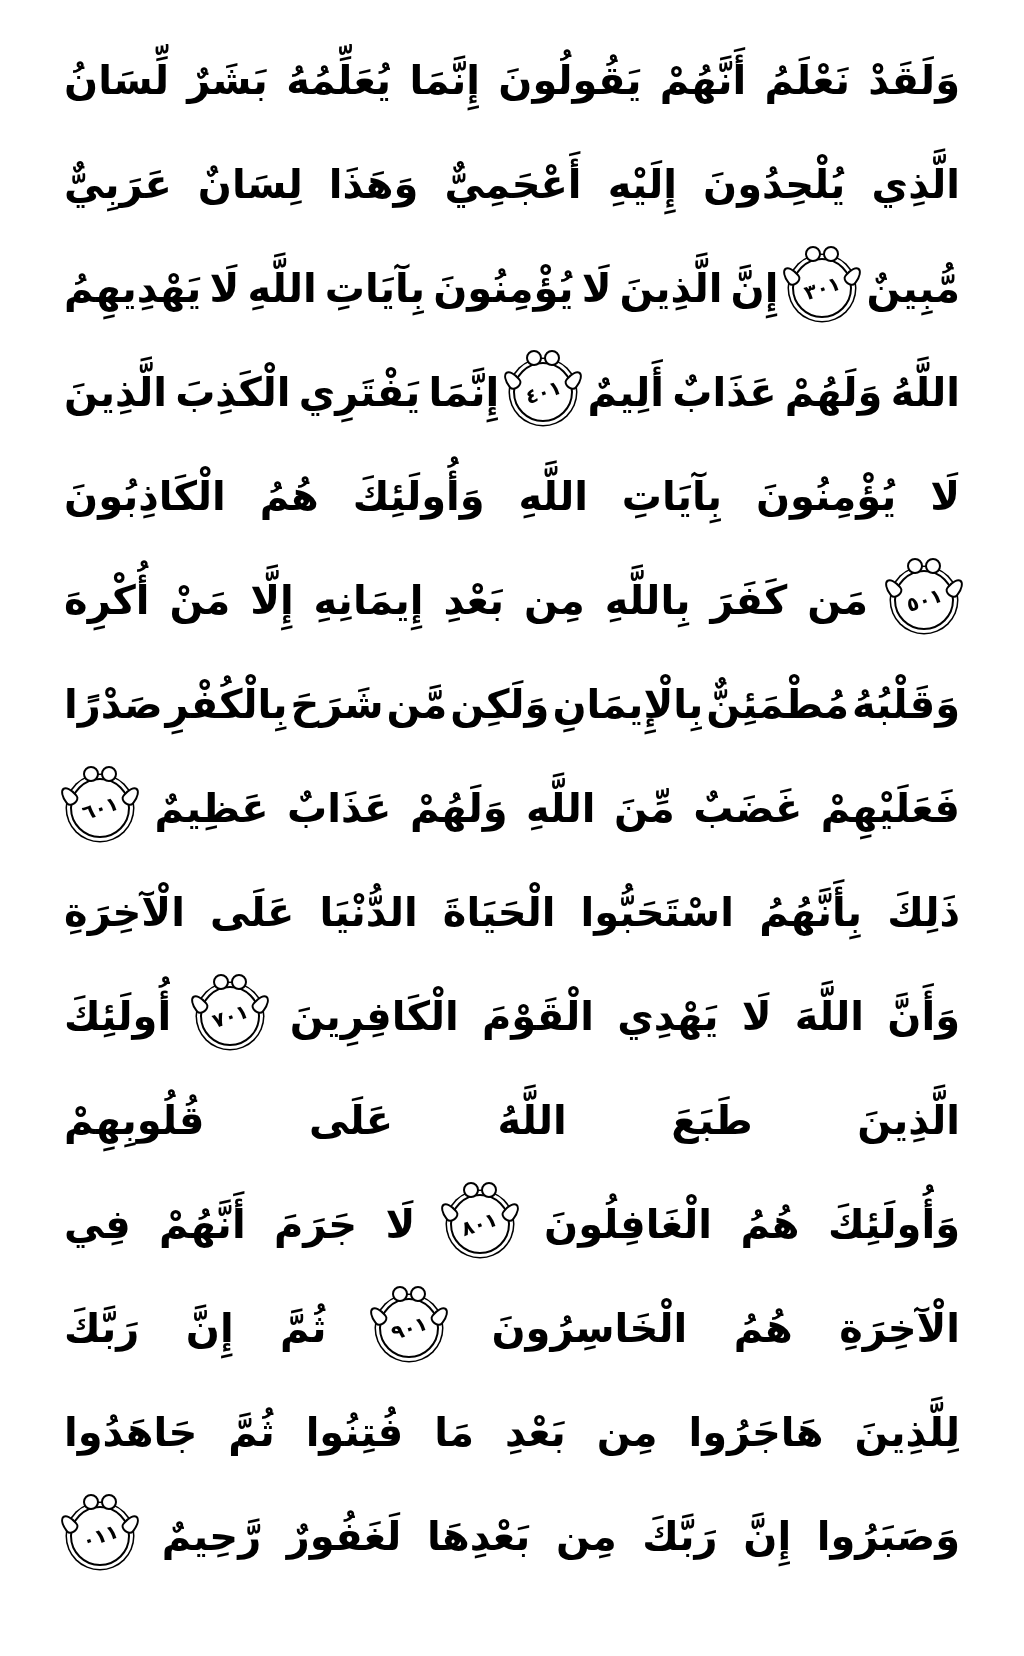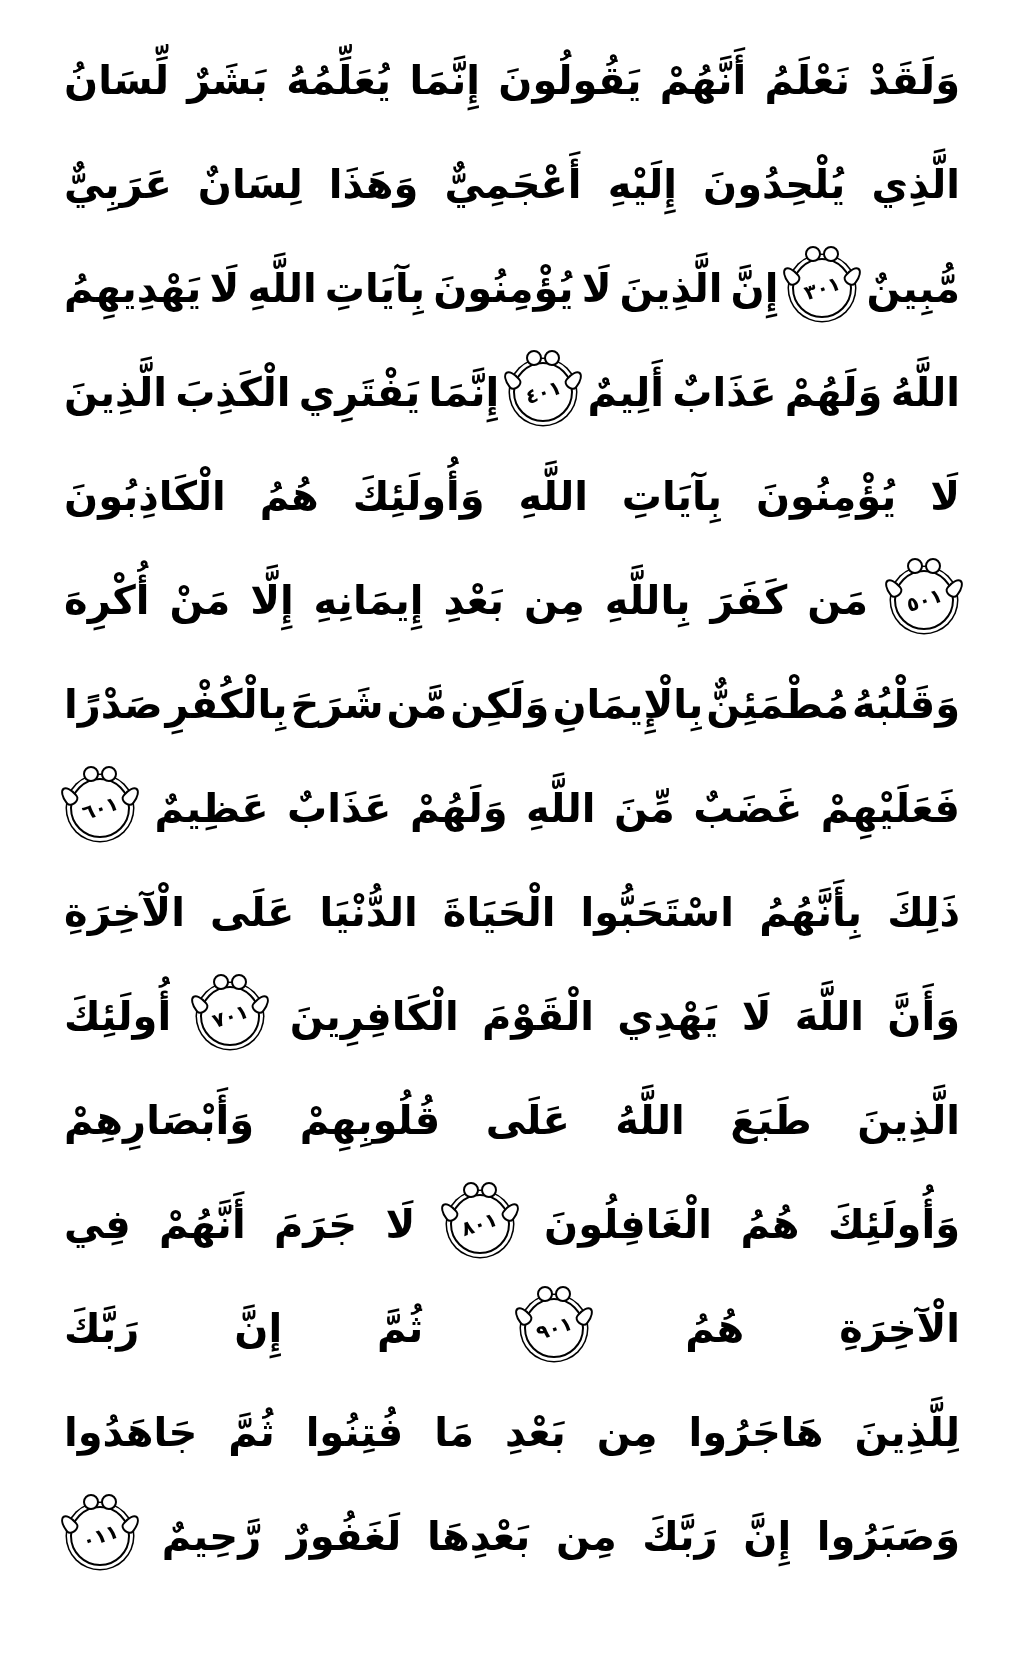--- a/index.html
+++ b/index.html
@@ -221,39 +221,39 @@
           <span class="verse-number">١٠٧</span>
         </span>
         <span class="word">أُولَئِكَ</span>
       </div>
       <div class="line">
         <span class="word">الَّذِينَ</span>
         <span class="word">طَبَعَ</span>
         <span class="word">اللَّهُ</span>
         <span class="word">عَلَى</span>
         <span class="word">قُلُوبِهِمْ</span>
-        <span class="word">وَأَبْصَارِهِمْ</span>
       </div>
       <div class="line">
         <span class="word">وَأُولَئِكَ</span>
         <span class="word">هُمُ</span>
         <span class="word">الْغَافِلُونَ</span>
         <span class="verse-marker">
           <span class="marker-leaf left"></span>
           <span class="marker-leaf right"></span>
           <span class="verse-number">١٠٨</span>
         </span>
         <span class="word">لَا</span>
         <span class="word">جَرَمَ</span>
         <span class="word">أَنَّهُمْ</span>
         <span class="word">فِي</span>
       </div>
       <div class="line">
         <span class="word">الْآخِرَةِ</span>
         <span class="word">هُمُ</span>
+        <span class="word">الْخَاسِرُونَ</span>
         <span class="verse-marker">
           <span class="marker-leaf left"></span>
           <span class="marker-leaf right"></span>
           <span class="verse-number">١٠٩</span>
         </span>
         <span class="word">ثُمَّ</span>
         <span class="word">إِنَّ</span>
         <span class="word">رَبَّكَ</span>
       </div>
       <div class="line">

